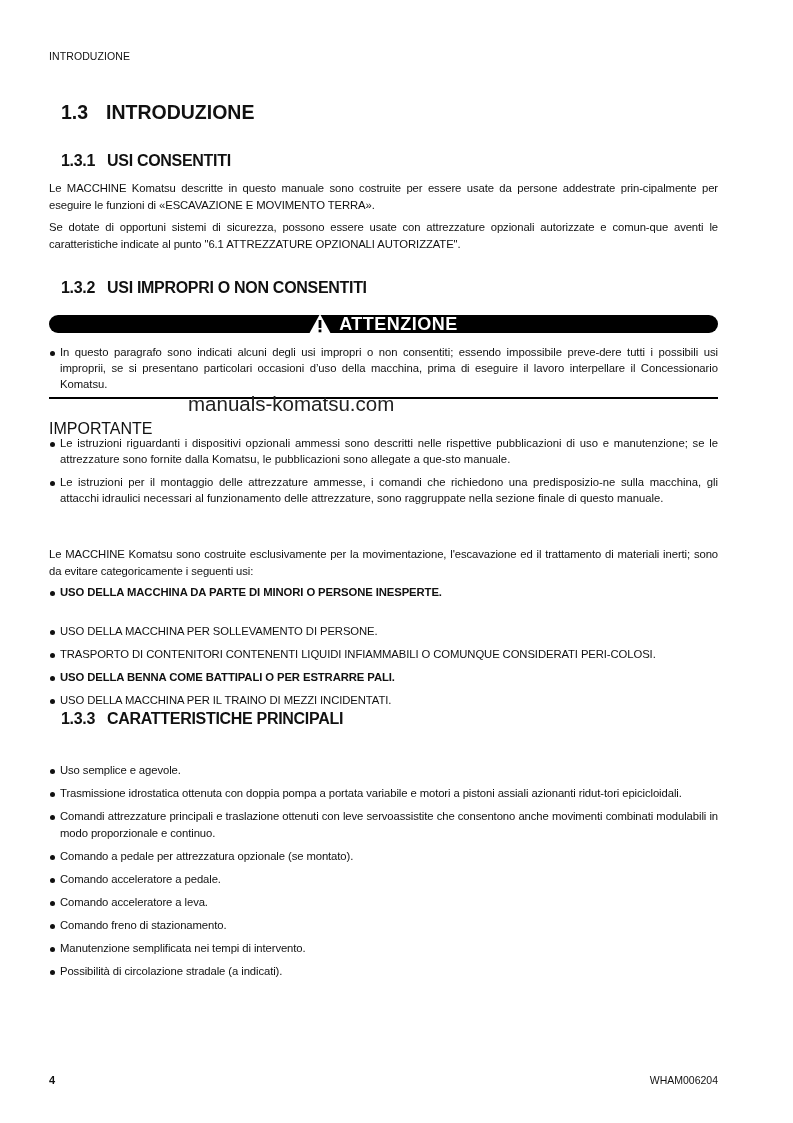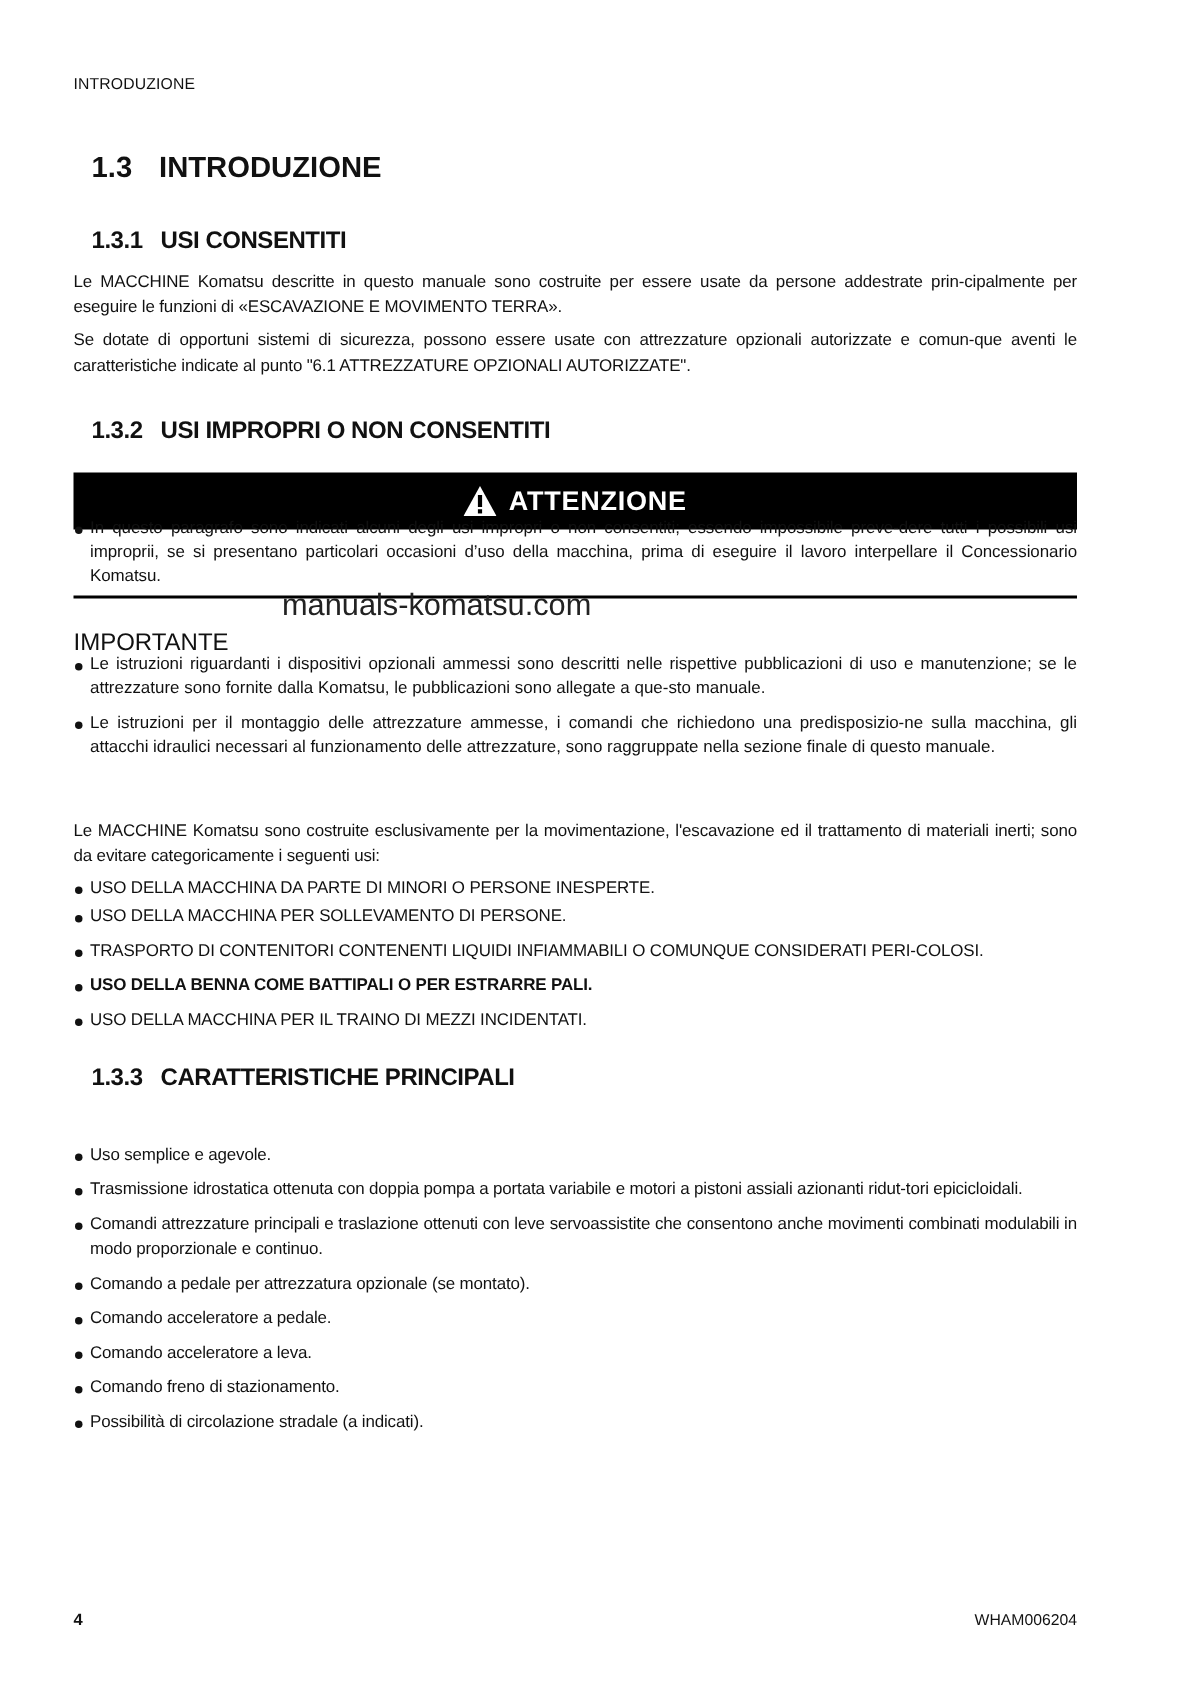--- a/index.html
+++ b/index.html
@@ -8,22 +8,22 @@
   .abs { position:absolute; }
   .running-header { left:49px; top:50px; font-size:10.5px; letter-spacing:0.1px; }
   .h1 { left:49px; top:101px; font-size:19.5px; font-weight:bold; }
   .h2 { left:49px; font-size:16px; font-weight:bold; letter-spacing:-0.3px; }
   .num { display:inline-block; width:46px;margin-left:12px; }
   .h1 .num { width:45px; }
   .body-text { left:49px; width:669px; font-size:11.3px; line-height:17px; text-align:justify; letter-spacing:-0.1px; }
   .bold { font-weight:normal; font-family:"Liberation Sans", sans-serif; letter-spacing:0px; }
   .bullet { position:relative; padding-left:11px; }
   .bullet::before { content:""; position:absolute; left:1px; top:7px; width:5px; height:5px; border-radius:50%; background:#111; }
-  .banner { left:49px; top:315px; width:669px; height:38px; background:#000; color:#fff;
-            display:flex; align-items:center; justify-content:center; }
+  .banner { left:49px; top:315px; width:669px; height:18px; background:#000; color:#fff;
+            display:flex; align-items:center; justify-content:center;border-radius:10px; }
   .banner-title { font-size:18px; font-weight:bold; letter-spacing:0.5px; margin-left:8px; }
   .divider { left:49px; width:669px; height:2px; background:#000; }
   .watermark { left:188px; top:392px; font-size:20.5px; color:#222; letter-spacing:0px; }
   .footer-left { left:49px; top:1074px; font-size:11px; font-weight:bold; }
   .footer-right { right:75px; top:1074px; font-size:10.5px; }
 </style>
 </head>
 <body>
 
 <div class="abs running-header">INTRODUZIONE</div>
@@ -62,36 +62,37 @@
 <div class="abs bold" style="left:49px; top:420px; font-size:16px;">IMPORTANTE</div>
 
 <div class="abs body-text bold" style="top:435px; line-height:16.3px;">
   <div class="bullet" style="margin-bottom:6px;">Le istruzioni riguardanti i dispositivi opzionali ammessi sono descritti nelle rispettive pubblicazioni di uso e manutenzione; se le attrezzature sono fornite dalla Komatsu, le pubblicazioni sono allegate a que-sto manuale.</div>
   <div class="bullet">Le istruzioni per il montaggio delle attrezzature ammesse, i comandi che richiedono una predisposizio-ne sulla macchina, gli attacchi idraulici necessari al funzionamento delle attrezzature, sono raggruppate nella sezione finale di questo manuale.</div>
 </div>
 
 <div class="abs body-text" style="top:546px;">Le MACCHINE Komatsu sono costruite esclusivamente per la movimentazione, l'escavazione ed il trattamento di materiali inerti; sono da evitare categoricamente i seguenti usi:</div>
 
 <div class="abs body-text" style="top:584px;">
-  <div class="bullet" style="margin-bottom:2px;">USO DELLA MACCHINA DA PARTE DI MINORI O PERSONE INESPERTE.</div>
+  <div class="bullet" style="margin-bottom:22px;font-weight:bold;">USO DELLA MACCHINA DA PARTE DI MINORI O PERSONE INESPERTE.</div>
   <div class="bullet" style="margin-bottom:6px;">USO DELLA MACCHINA PER SOLLEVAMENTO DI PERSONE.</div>
   <div class="bullet" style="margin-bottom:6px;">TRASPORTO DI CONTENITORI CONTENENTI LIQUIDI INFIAMMABILI O COMUNQUE CONSIDERATI PERI-COLOSI.</div>
   <div class="bullet" style="margin-bottom:6px;font-weight:bold;">USO DELLA BENNA COME BATTIPALI O PER ESTRARRE PALI.</div>
   <div class="bullet">USO DELLA MACCHINA PER IL TRAINO DI MEZZI INCIDENTATI.</div>
 </div>
 
 <div class="abs h2" style="top:710px;">
   <span class="num">1.3.3</span><span>CARATTERISTICHE PRINCIPALI</span>
 </div>
 
 <div class="abs body-text" style="top:762px;">
   <div class="bullet" style="margin-bottom:6px;">Uso semplice e agevole.</div>
   <div class="bullet" style="margin-bottom:6px;">Trasmissione idrostatica ottenuta con doppia pompa a portata variabile e motori a pistoni assiali azionanti ridut-tori epicicloidali.</div>
   <div class="bullet" style="margin-bottom:6px;">Comandi attrezzature principali e traslazione ottenuti con leve servoassistite che consentono anche movimenti combinati modulabili in modo proporzionale e continuo.</div>
   <div class="bullet" style="margin-bottom:6px;">Comando a pedale per attrezzatura opzionale (se montato).</div>
   <div class="bullet" style="margin-bottom:6px;">Comando acceleratore a pedale.</div>
   <div class="bullet" style="margin-bottom:6px;">Comando acceleratore a leva.</div>
   <div class="bullet" style="margin-bottom:6px;">Comando freno di stazionamento.</div>
+  <div class="bullet" style="margin-bottom:6px;">Manutenzione semplificata nei tempi di intervento.</div>
   <div class="bullet">Possibilità di circolazione stradale (a indicati).</div>
 </div>
 
 <div class="abs footer-left">4</div>
 <div class="abs footer-right">WHAM006204</div>
 
 </body></html>

